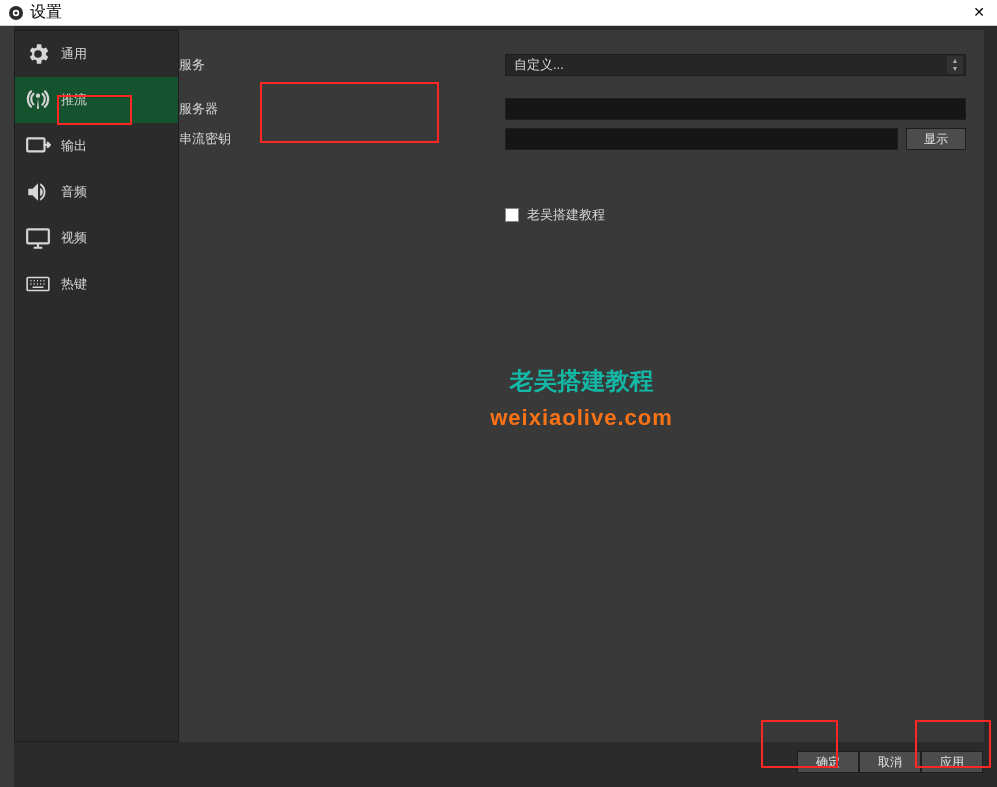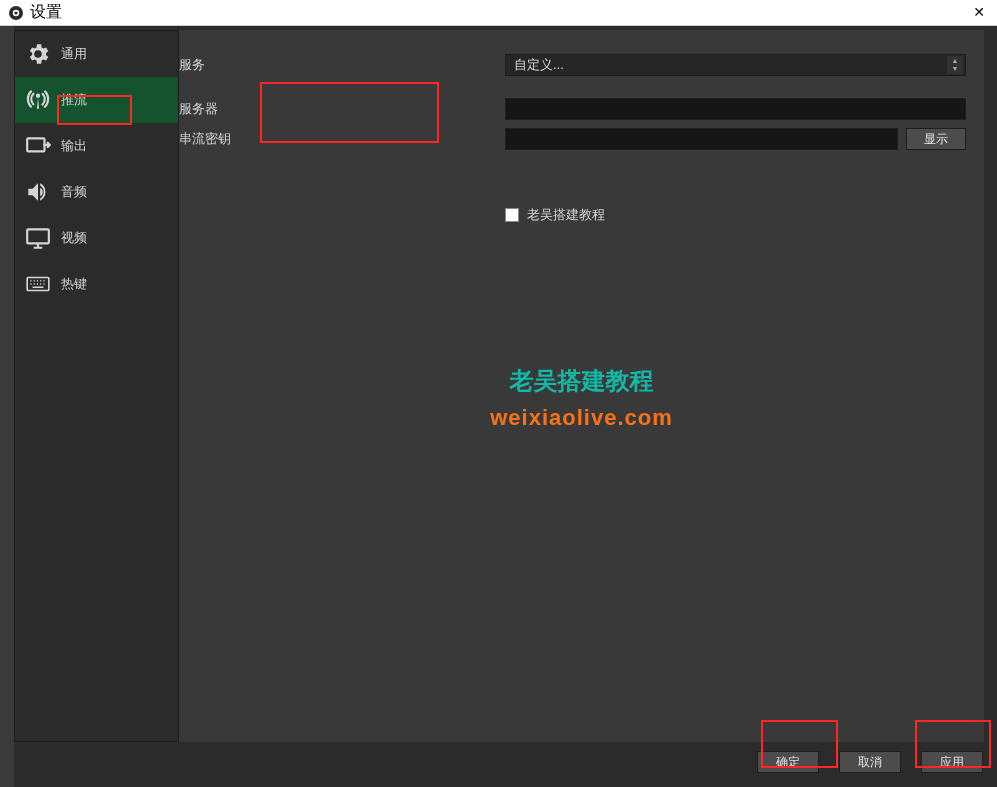--- a/index.html
+++ b/index.html
@@ -158,21 +158,21 @@
   font-size: 22px;
   font-weight: bold;
   margin-top: 8px;
   letter-spacing: 1px;
 }
 
 .footer {
   position: absolute;
   bottom: 14px; right: 14px;
   display: flex;
-  gap: 20px;
+  gap: 0;
 }
 .footer .btn { width: 62px; }
 
 .redbox {
   position: absolute;
   border: 2px solid #ff2626;
   pointer-events: none;
 }
 .rb1 { left: 57px; top: 95px; width: 75px; height: 30px; }
 .rb2 { left: 260px; top: 82px; width: 179px; height: 61px; }

